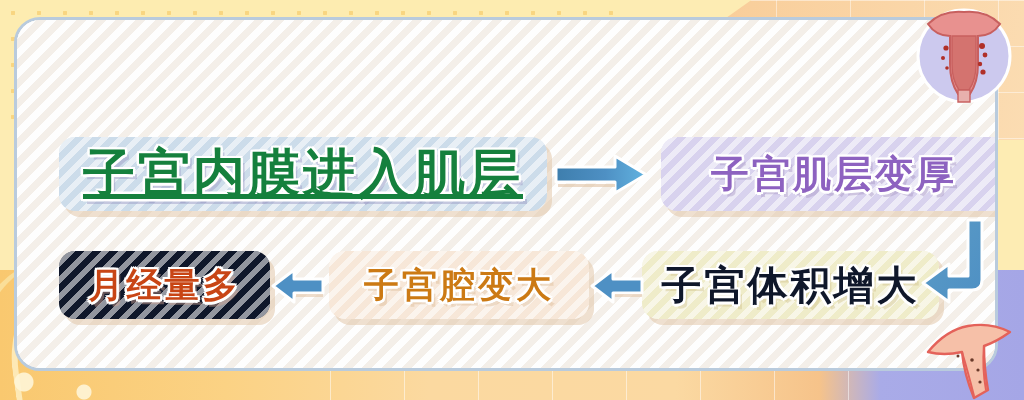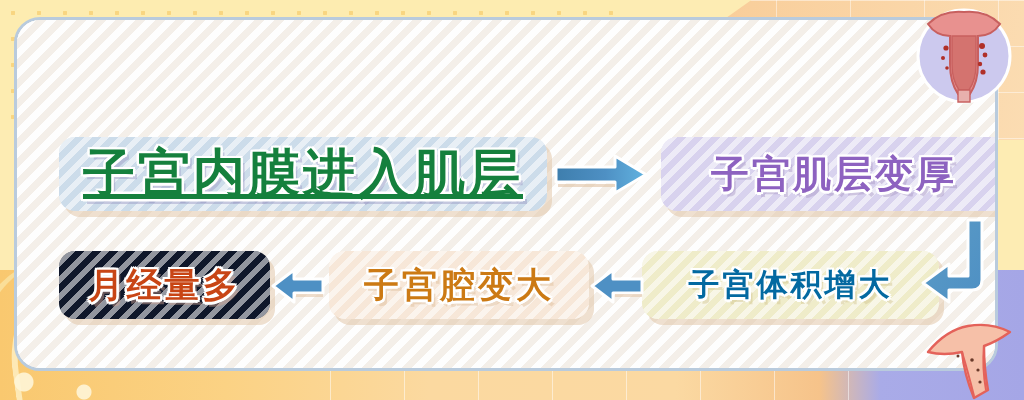--- a/index.html
+++ b/index.html
@@ -119,21 +119,21 @@
       4px 5px 0 rgba(214,168,150,.45);}
 
   #pill-cav{left:312px;top:231px;width:260px;height:68px;background:#f7e7d8;}
   #pill-cav .txt{font-size:35px;color:#cc7a14;
     text-shadow:
       -2px -2px 0 #fff, 2px -2px 0 #fff, -2px 2px 0 #fff, 2px 2px 0 #fff,
       0 -2.5px 0 #fff, 0 2.5px 0 #fff, -2.5px 0 0 #fff, 2.5px 0 0 #fff,
       4px 5px 0 rgba(220,186,150,.45);}
 
   #pill-vol{left:625px;top:231px;width:297px;height:68px;background:#efecc9;}
-  #pill-vol .txt{font-size:31px;color:#0369a1;
+  #pill-vol .txt{font-size:40px;color:#0f172a;
     text-shadow:
       -2px -2px 0 #fff, 2px -2px 0 #fff, -2px 2px 0 #fff, 2px 2px 0 #fff,
       0 -2.5px 0 #fff, 0 2.5px 0 #fff, -2.5px 0 0 #fff, 2.5px 0 0 #fff,
       4px 5px 0 rgba(208,196,140,.45);}
 
   
   .arrow{position:absolute;z-index:3;}
   #arrow-right{left:536px;top:134px;width:96px;height:42px;}
   #arrow-a1{left:253px;top:248px;width:56px;height:36px;}
   #arrow-a2{left:572px;top:248px;width:56px;height:36px;}

